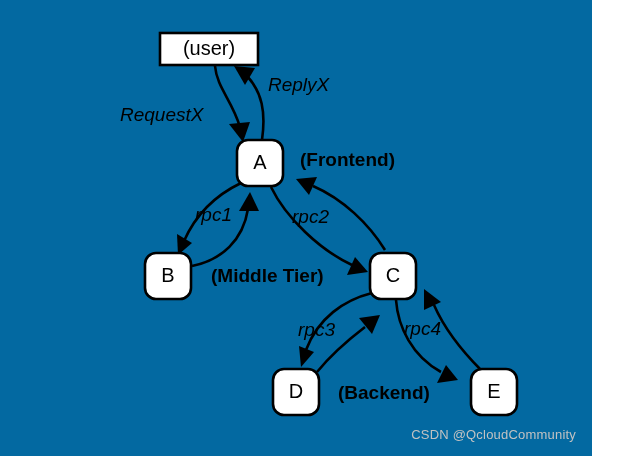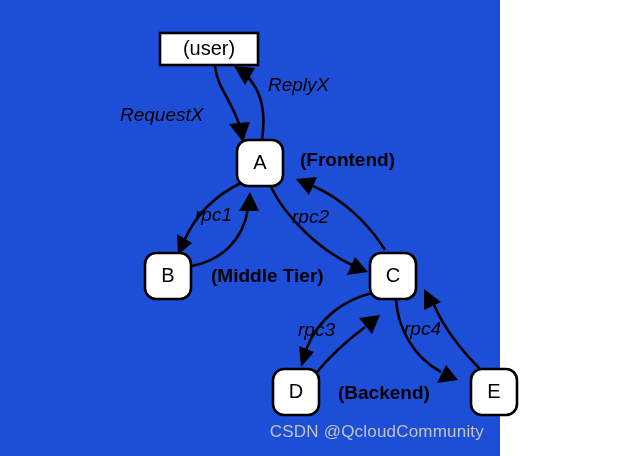--- a/index.html
+++ b/index.html
@@ -9,23 +9,23 @@
   }
   body {
     width: 626px;
     height: 456px;
     font-family: "Liberation Sans", sans-serif;
     overflow: hidden;
     position: relative;
   }
   #diagram-root {
     position: relative;
-    width: 500px;
+    width: 592px;
     height: 456px;
-    background: #1d4ed8;
+    background: #0369a1;
   }
   svg.diagram-canvas {
     position: absolute;
     left: 0;
     top: 0;
     width: 626px;
     height: 456px;
     display: block;
   }
   .node-shape {
@@ -76,21 +76,21 @@
     font-size: 19px;
     fill: #000000;
     text-anchor: start;
     dominant-baseline: middle;
   }
   .watermark {
     position: absolute;
     right: 16px;
     bottom: 14px;
     font-family: "Liberation Sans", sans-serif;
-    font-size: 17px;
+    font-size: 13px;
     color: #c2c2c2;
     letter-spacing: 0.2px;
     white-space: nowrap;
     user-select: none;
   }
 </style>
 </head>
 <body>
 
 <div id="diagram-root">

